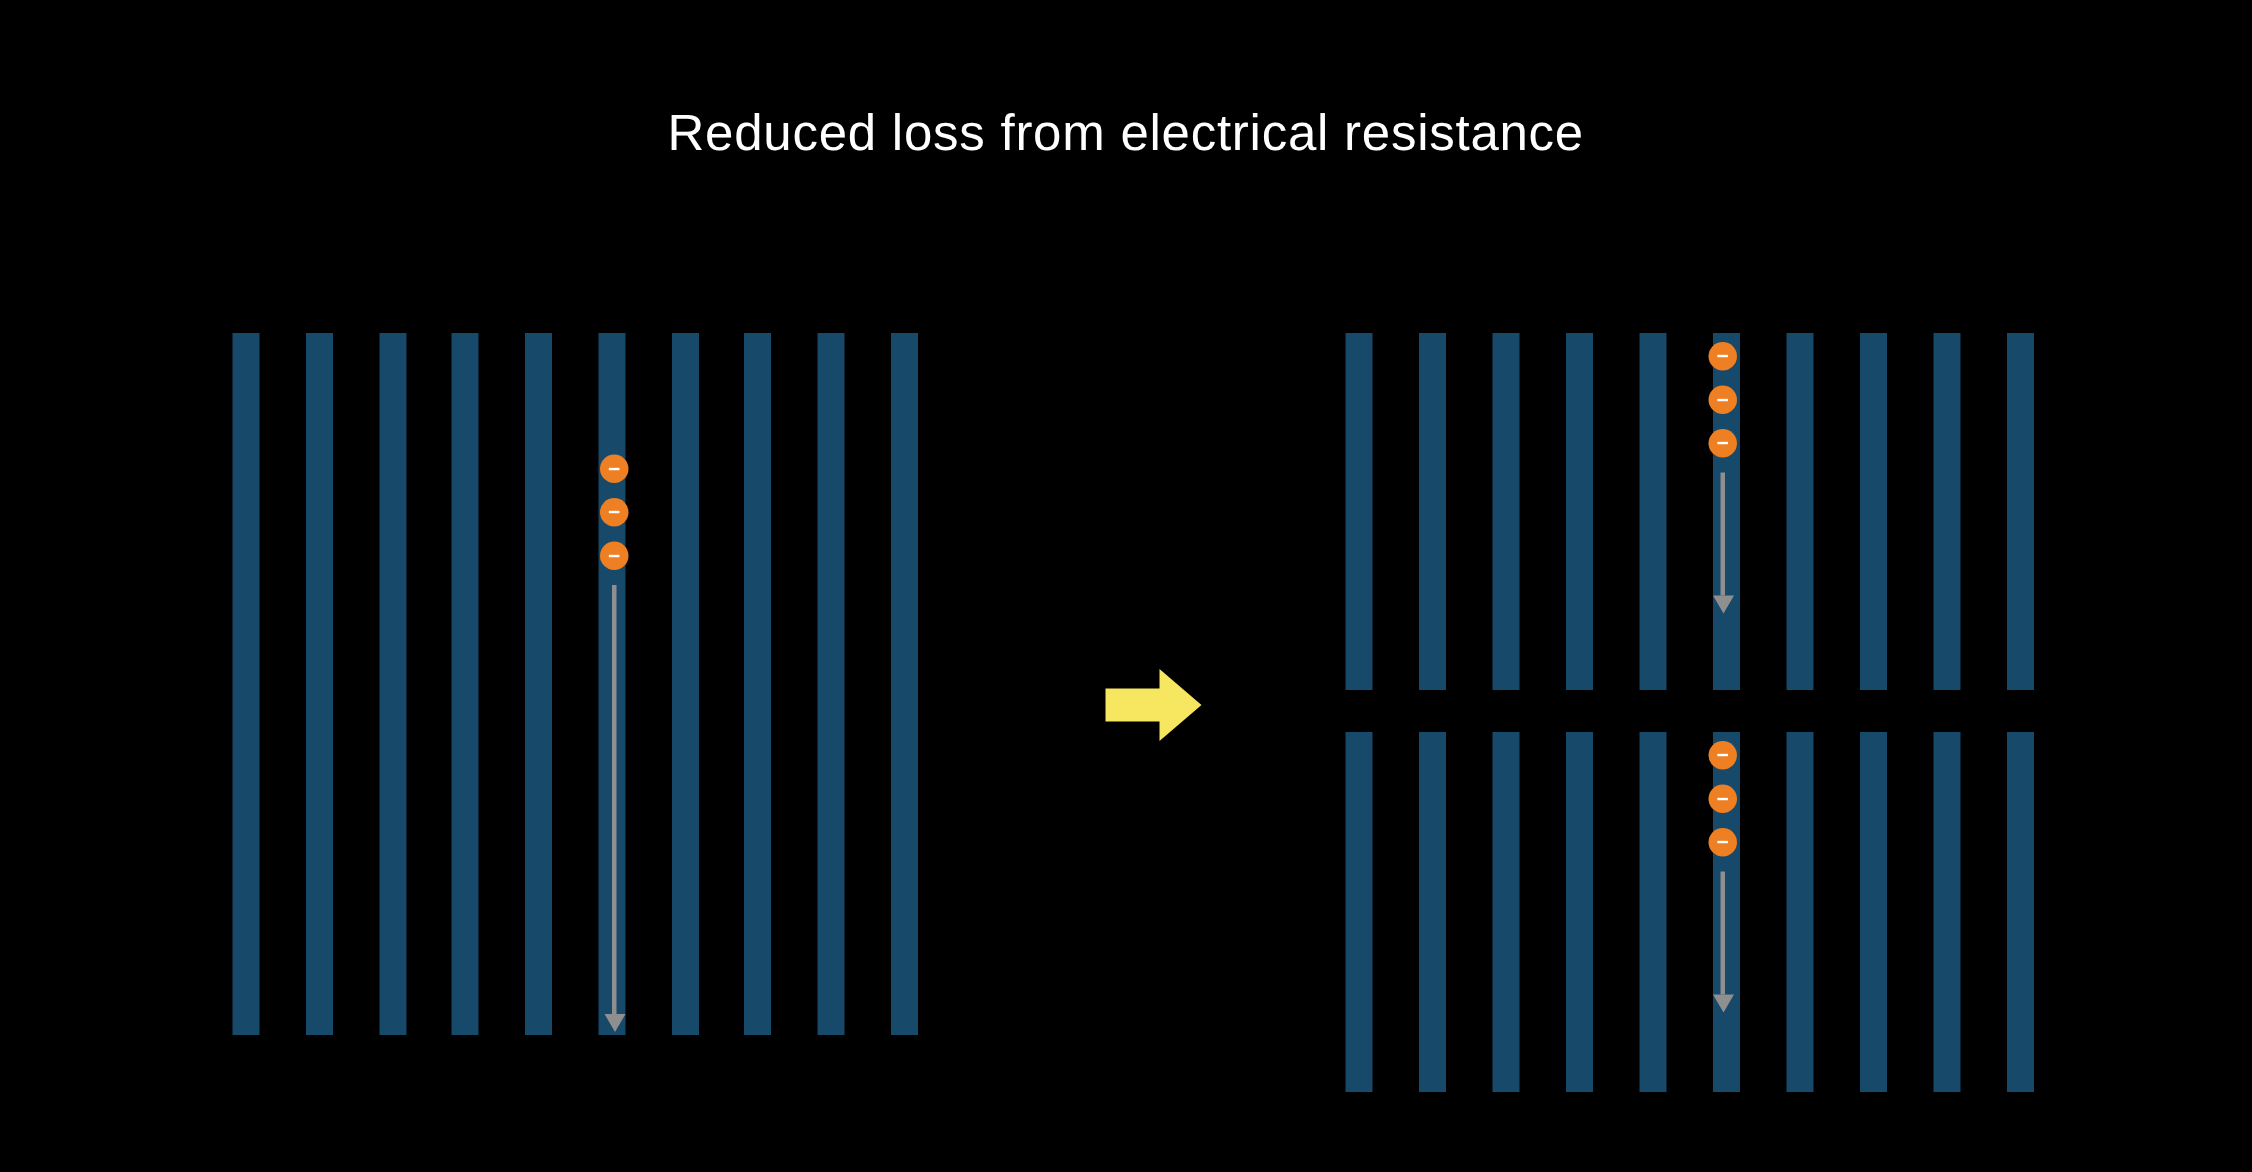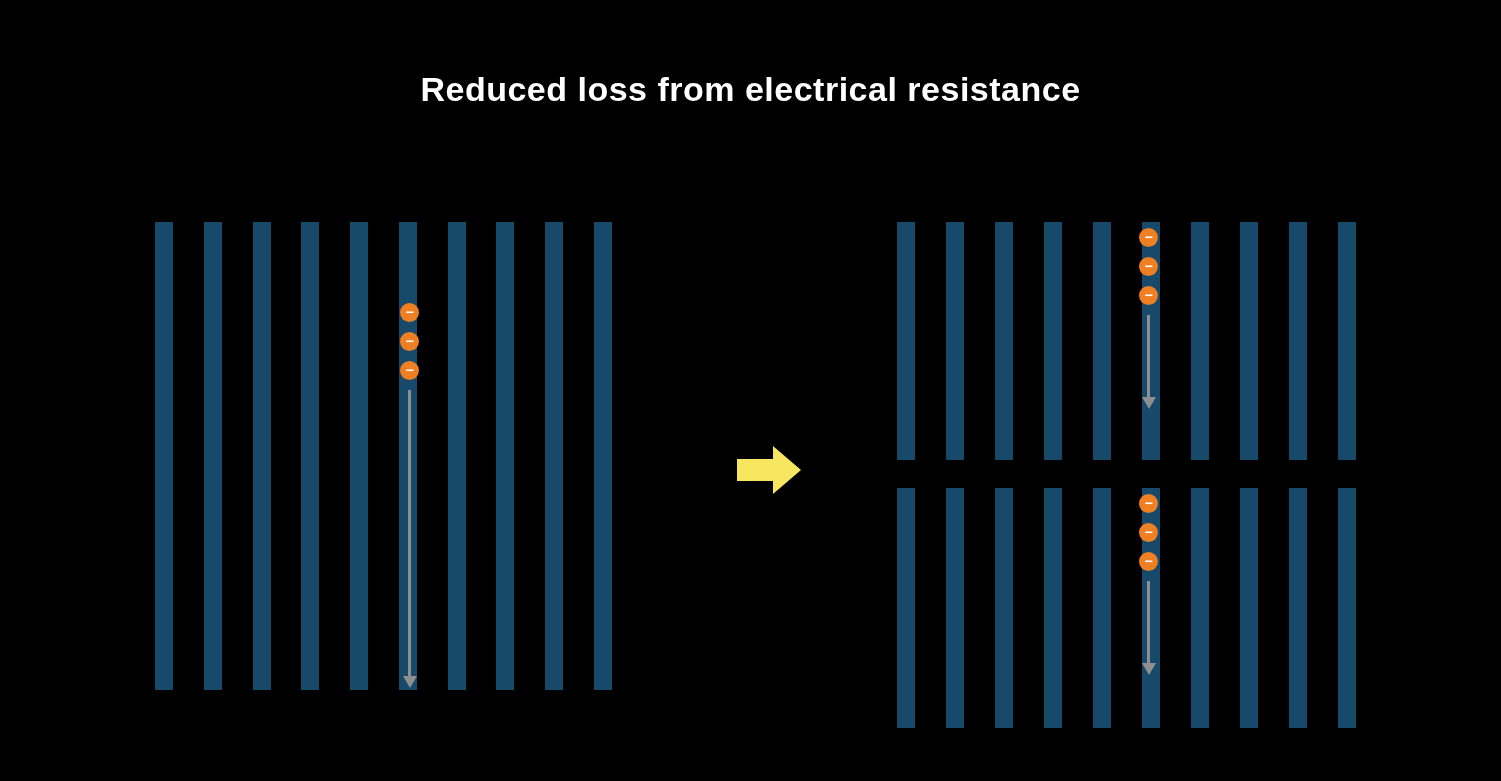--- a/index.html
+++ b/index.html
@@ -21,21 +21,21 @@
   }
   .title {
     position: absolute;
     top: 70px;
     left: 0;
     right: 0;
     margin: 0;
     text-align: center;
     color: var(--title-text, #fff);
     font-size: 34px;
-    font-weight: 700;
+    font-weight: 400;
     letter-spacing: 0.5px;
   }
   
   .bars {
     position: absolute;
     display: flex;
     justify-content: space-between;
   }
   .bars-left        { left: 155px; top: 222px; width: 457px; height: 468px; }
   .bars-right-top   { left: 897px; top: 222px; width: 459px; height: 238px; }

